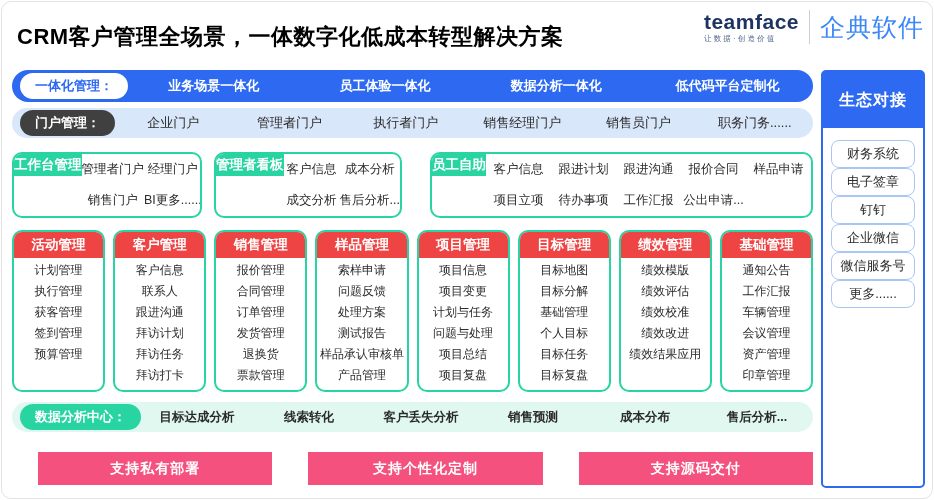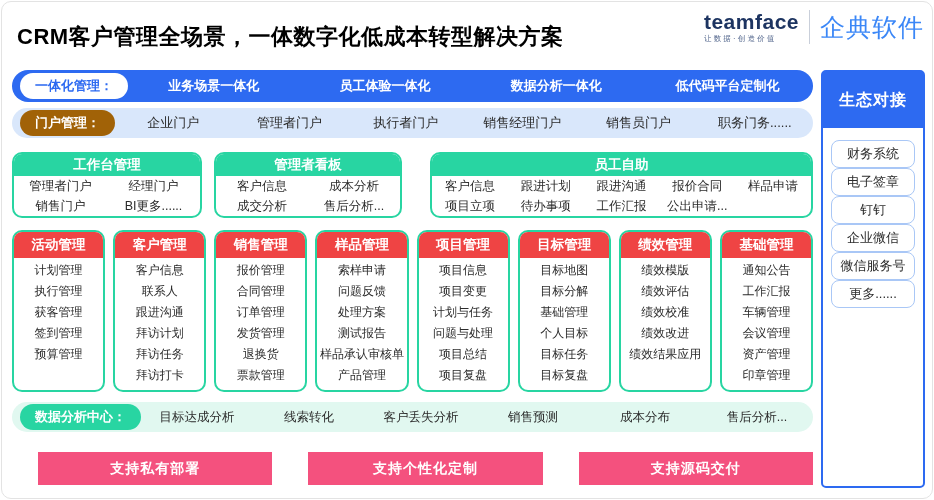--- a/index.html
+++ b/index.html
@@ -21,32 +21,32 @@
   .content { flex:1; display:flex; flex-direction:column; min-width:0; }
 
   
   .bar { display:flex; align-items:center; border-radius:16px; flex-shrink:0; }
   .bar-blue  { height:32px; background:#2d6af1; }
   .bar-light { height:30px; background:#d9e7fb; margin-top:6px; }
   .bar-mint  { height:30px; background:#e1f8f0; margin-top:10px; }
   .badge { flex-shrink:0; margin-left:8px; border-radius:14px; font-weight:bold; font-size:13px;
            padding:4px 15px; white-space:nowrap; }
   .badge-white { background:#fff; color:#2d6af1; }
-  .badge-blue  { background:#a16207; color:#fff; }
+  .badge-blue  { background:#404040; color:#fff; }
   .badge-green { background:#28d5a2; color:#fff; }
   .bar-items { flex:1; display:flex; }
   .bar-items span { flex:1; text-align:center; white-space:nowrap; }
   .bar-blue  .bar-items span { color:#fff; font-weight:bold; font-size:13px; }
   .bar-light .bar-items span { color:#2b2b2b; font-size:13px; }
-  .bar-mint  .bar-items span { color:#2b2b2b; font-size:12.5px; }
+  .bar-mint  .bar-items span { color:#2b2b2b; font-size:12.5px;font-weight:bold; }
 
   
   .panels { display:flex; margin-top:14px; height:66px; flex-shrink:0; }
   .panel { border:2px solid #28d5a2; border-radius:10px; background:#fff; overflow:hidden;
-           display:flex; flex-direction:column; }
+           display:flex; flex-direction:row; }
   .panel-1 { width:190px; }
   .panel-2 { width:188px; margin-left:12px; }
   .panel-3 { flex:1; margin-left:28px; }
   .panel-header { background:#28d5a2; color:#fff; font-weight:bold; font-size:13.5px;
                   height:22px; line-height:22px; text-align:center; flex-shrink:0; }
   .panel-body { flex:1; display:grid; align-items:center; }
   .panel-body.cols-2 { grid-template-columns:1fr 1fr; }
   .panel-body.cols-5 { grid-template-columns:repeat(5,1fr); }
   .panel-body span { text-align:center; font-size:12.5px; color:#2b2b2b; white-space:nowrap; }
 

